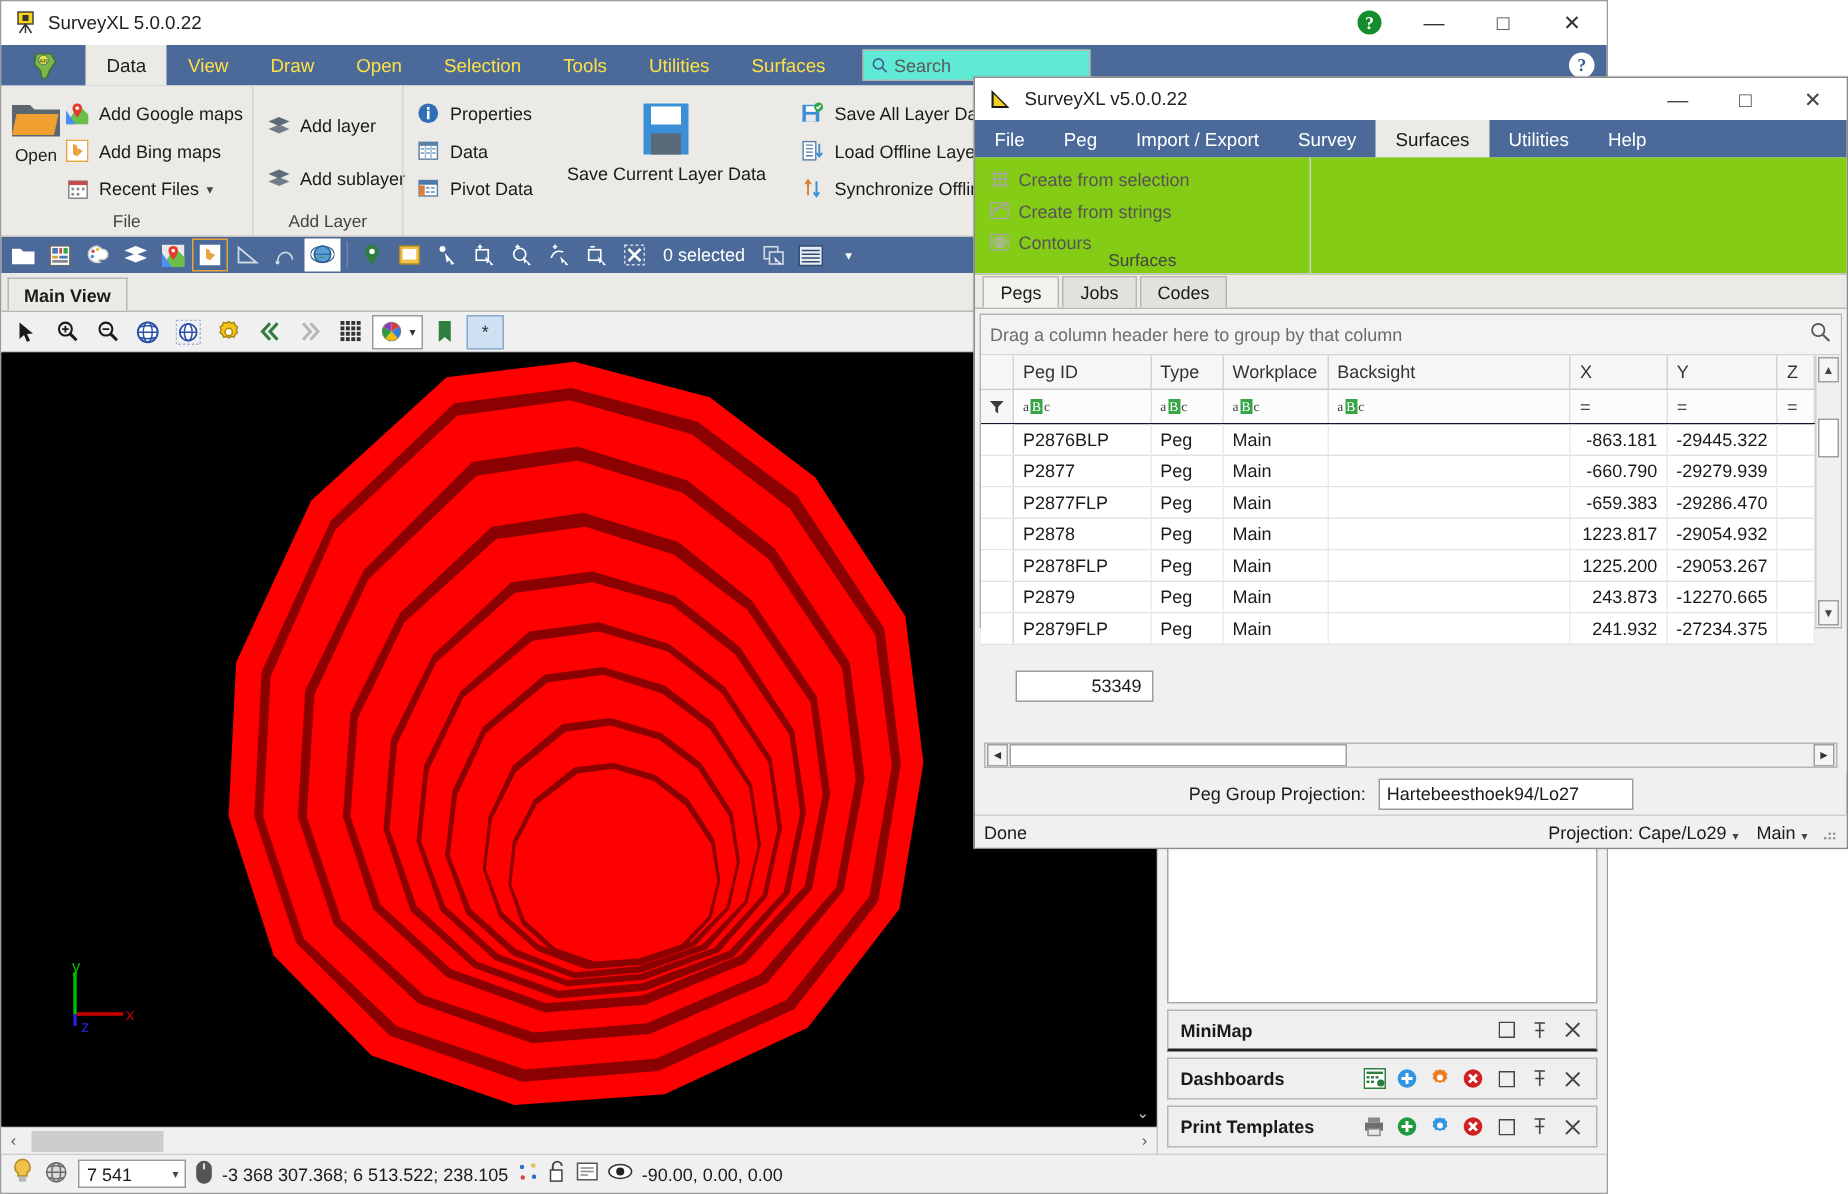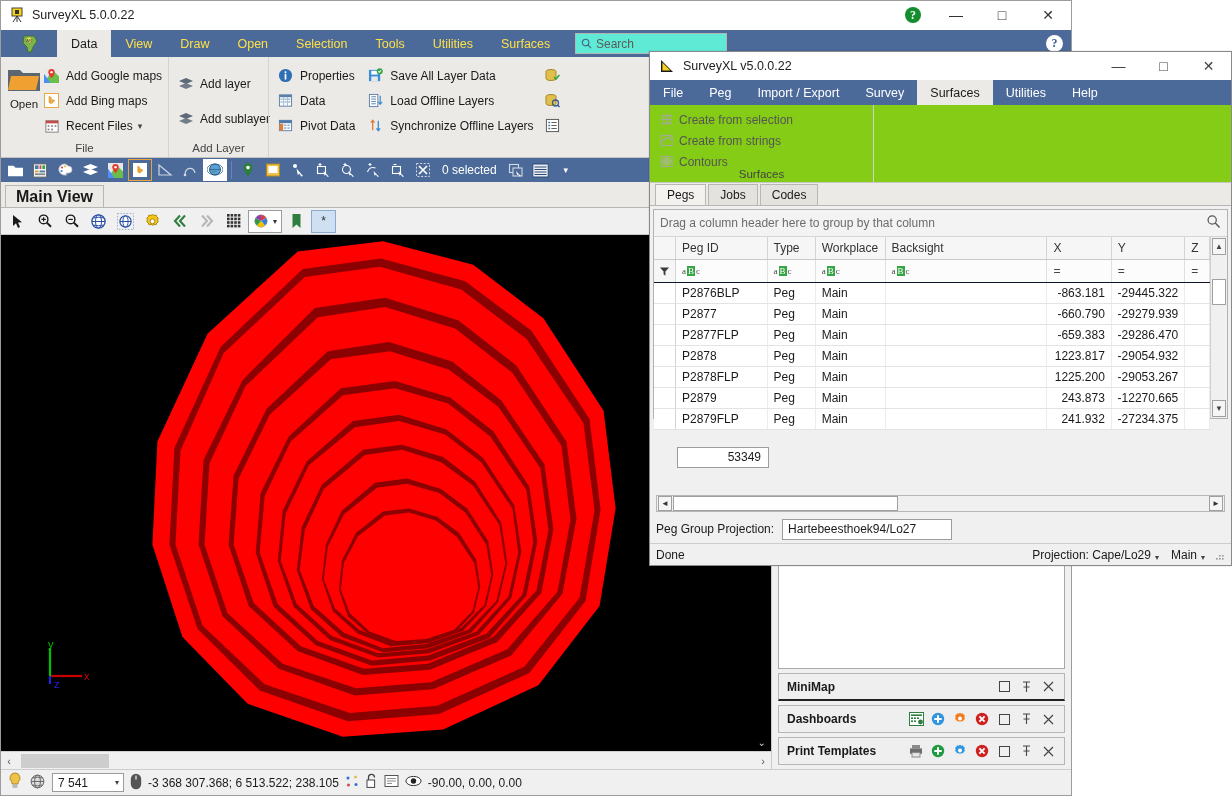--- a/index.html
+++ b/index.html
@@ -98,21 +98,21 @@
   .qsep{ width:1px;height:18px;background:#6a86b0;margin:0 3px; flex:none; }
   .qlabel{ color:#ffffff;font-size:12px;margin:0 6px; white-space:nowrap; }
 
   
   .docstrip{
     height:26px;background:#eceae6;border-bottom:1px solid #b9b7b3;display:flex;align-items:flex-end;flex:none;
     position:relative;
   }
   .doctab{
     height:22px;background:#eceae6;border:1px solid #b9b7b3;border-bottom:none;
-    padding:0 10px;display:flex;align-items:center;font-size:16px;font-weight:bold;color:#1a1a1a;
+    padding:0 10px;display:flex;align-items:center;font-size:12px;font-weight:bold;color:#1a1a1a;
     margin-left:4px;
   }
   .docstrip .chev{ position:absolute;right:6px;bottom:3px;color:#555;font-size:11px; }
 
   
   .workspace{ flex:1; display:flex; min-height:0; background:#f0f0f0; }
   .vpwrap{ flex:1; display:flex; flex-direction:column; min-width:0; padding:0 0 0 0; }
 
   .vptoolbar{
     height:27px;background:#f0f0f0;border-bottom:1px solid #c8c8c8;display:flex;align-items:center;
@@ -261,21 +261,21 @@
     justify-content:flex-end;padding-right:7px;font-size:12px;color:#1a1a1a;
   }
   .hscroll{
     height:17px;background:#f0f0f0;border:1px solid #b6b6b6;display:flex;align-items:center;flex:none;margin:0 3px;
   }
   .hscroll .ha{ width:14px;height:15px;display:flex;align-items:center;justify-content:center;font-size:8px;color:#333;
     border:1px solid #a0a0a0;background:#f5f5f5;margin:0 1px; }
   .hscroll .htr{ flex:1;height:15px;position:relative; }
   .hscroll .hth{ position:absolute;left:0;top:0;width:225px;height:15px;background:#fff;border:1px solid #a0a0a0; }
 
-  .projrow{ height:28px;display:flex;align-items:center;justify-content:flex-start;padding:0 6px;flex:none; }
+  .projrow{ height:28px;display:flex;align-items:center;justify-content:center;padding:0 6px;flex:none; }
   .projrow .plabel{ font-size:12px;color:#1a1a1a;margin-right:8px; }
   .projrow .pinput{
     width:170px;height:21px;background:#fff;border:1px solid #9c9c9c;display:flex;align-items:center;
     padding-left:5px;font-size:12px;
   }
   .dlg-status{
     height:22px;background:#f0f0f0;border-top:1px solid #cdcdcd;display:flex;align-items:center;
     padding:0 6px;flex:none;font-size:12px;color:#1a1a1a;
   }
   .dlg-status .dspacer{ flex:1; }
@@ -491,20 +491,28 @@
                     <rect x="10" y="7" width="2.6" height="1.4"></rect>
                     <rect x="6.3" y="10" width="2.6" height="1.4"></rect>
                     <rect x="10" y="10" width="2.6" height="1.4"></rect>
                   </g>
                 </svg>
             </span>
             <span>Pivot Data</span>
           </div>
         </div>
 
+        <div class="rsave">
+          <svg width="42" height="42" viewBox="0 0 42 42">
+            <rect x="6" y="4" width="30" height="34" fill="#3b8fd4"></rect>
+            <rect x="11" y="6" width="20" height="12" fill="#ffffff"></rect>
+            <rect x="11" y="24" width="20" height="14" fill="#5b6a78"></rect>
+          </svg>
+          <span class="lbl">Save Current Layer Data</span>
+        </div>
 
         <div class="rcol" style="margin-left:4px">
           <div class="ritem">
             <span class="ico">
               <svg width="15" height="15" viewBox="0 0 16 16">
                   <rect x="1" y="2" width="12" height="12" fill="#3b8fd4"></rect>
                   <rect x="3.5" y="3" width="7" height="4" fill="#fff"></rect>
                   <rect x="3.5" y="9" width="7" height="5" fill="#e8e8e8"></rect>
                   <circle cx="12.5" cy="3.5" r="3.2" fill="#35a545"></circle>
                   <path d="M11 3.6 l1 1 l2 -2.2" stroke="#fff" stroke-width="1.1" fill="none"></path>

